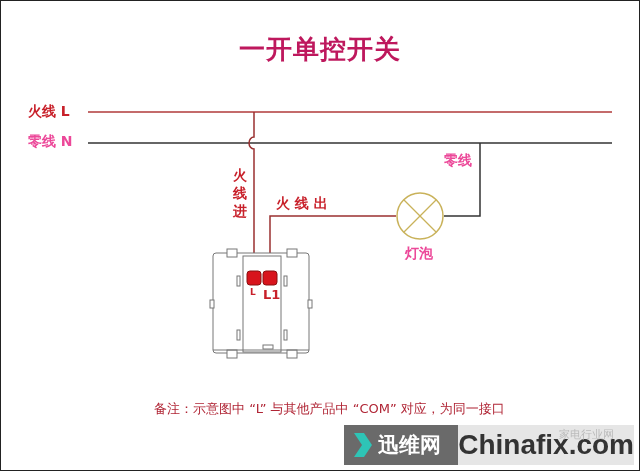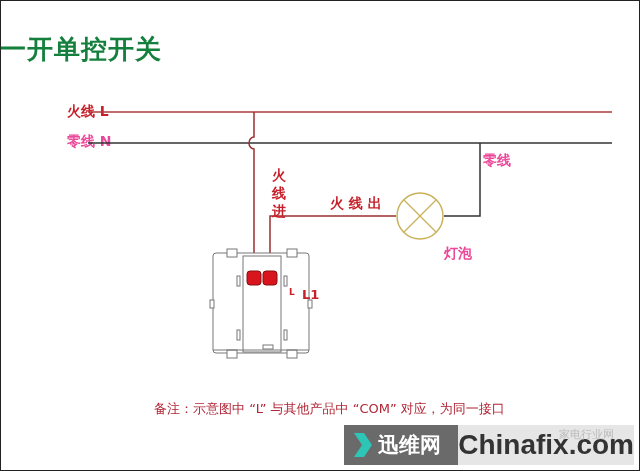--- a/index.html
+++ b/index.html
@@ -1,19 +1,19 @@
 <!DOCTYPE html>
 <html><head>
 <meta charset="utf-8">
 <style>
   html,body{margin:0;padding:0;background:#fff;}
   body{width:640px;height:471px;position:relative;overflow:hidden;font-family:"DejaVu Sans",sans-serif;}
   .frame{position:absolute;left:0;top:0;width:638px;height:469px;border:1px solid #222;background:#fff;}
-  .title{position:absolute;left:0;width:640px;top:32px;font-size:26px;font-weight:bold;color:#15803d;letter-spacing:1px;}
-  .lbl{position:absolute;font-weight:bold;font-size:14px;margin-left:39px;}
+  .title{position:absolute;left:0;width:640px;top:32px;text-align:center;font-size:26px;font-weight:bold;color:#be185d;letter-spacing:1px;}
+  .lbl{position:absolute;font-weight:bold;font-size:14px;}
   .red{color:#c8202a;}
   .navy{color:#ec4899;}
   svg{position:absolute;left:0;top:0;}
   .note{position:absolute;left:116px;top:400px;font-size:13px;color:#b02535;margin-left:38px;}
   .wm{position:absolute;left:344px;top:425px;width:290px;height:40px;display:flex;}
   .wm-left{width:115px;height:40px;background:#6a6a6a;display:flex;align-items:center;}
   .wm-arrow{width:22px;height:28px;margin-left:8px;}
   .wm-cn{color:#fff;font-weight:bold;font-size:21px;margin-left:4px;}
   .wm-right{flex:1;background:#e6e6e6;display:flex;align-items:center;justify-content:center;position:relative;}
   .wm-en{color:#333;font-weight:bold;font-size:28px;font-family:"Liberation Sans",sans-serif;}
@@ -67,21 +67,21 @@
     <rect x="247" y="271" width="14" height="14" rx="3" fill="#d8141c" stroke="#8a1010"></rect>
     <rect x="263" y="271" width="14" height="14" rx="3" fill="#d8141c" stroke="#8a1010"></rect>
   </g>
 </svg>
 
 <div class="lbl red" style="left:233px;top:166px;line-height:18px;width:16px;">
   <div>火</div>
   <div>线</div>
   <div>进</div>
 </div>
-<div class="lbl red" style="left:291px;top:195px;">火 线 出</div>
+<div class="lbl red" style="left:276px;top:195px;">火 线 出</div>
 <div class="lbl navy" style="left:444px;top:152px;">零线</div>
 <div class="lbl navy" style="left:405px;top:245px;">灯泡</div>
 <div class="lbl red" style="left:250px;top:287px;font-size:9px;">L</div>
 <div class="lbl red" style="left:263px;top:287px;font-size:13px;">L1</div>
 
 <div class="note">备注：示意图中 “L” 与其他产品中 “COM” 对应，为同一接口</div>
 
 <div class="wm">
   <div class="wm-left">
     <svg class="wm-arrow" viewBox="0 0 22 28" style="position:static">

